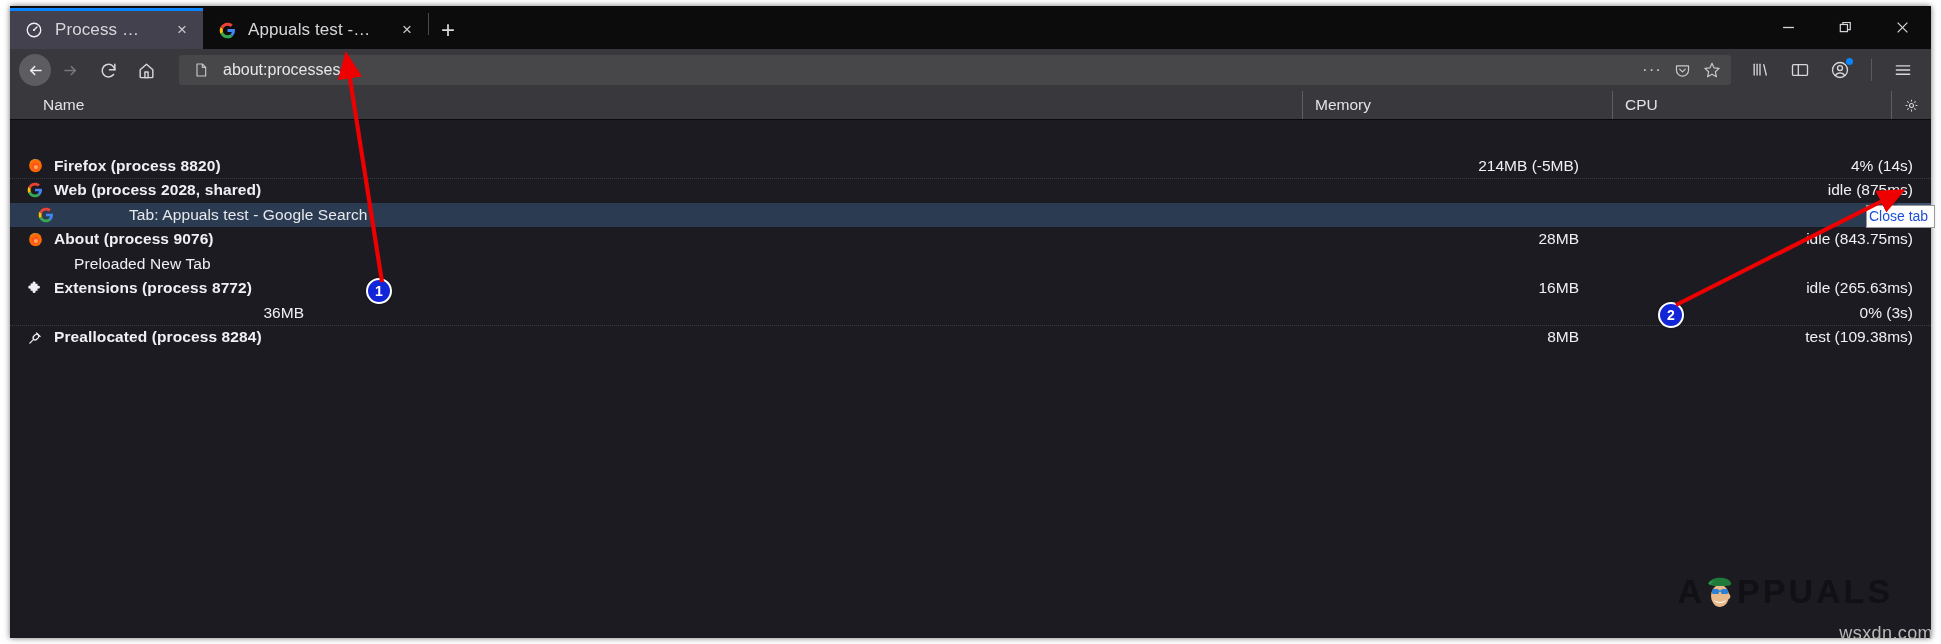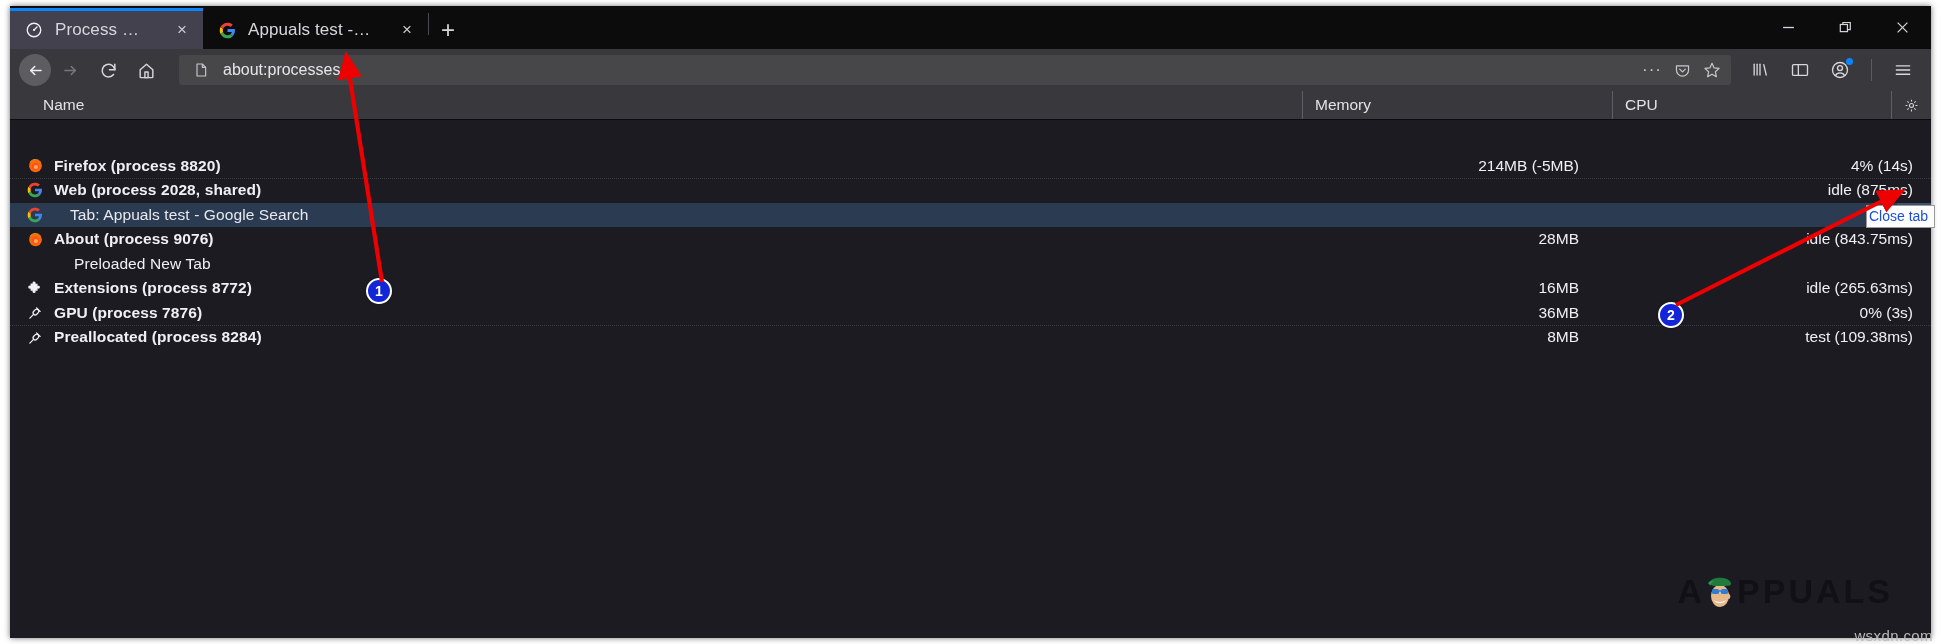--- a/index.html
+++ b/index.html
@@ -179,21 +179,21 @@
     white-space: nowrap;
     overflow: hidden;
   }
   .row-icon {
     width: 18px; height: 18px;
     margin-right: 10px;
     flex: 0 0 auto;
     display: flex; align-items: center; justify-content: center;
   }
   .name-text { font-weight: bold; letter-spacing: .1px; }
-  .prow.child .cell-name { padding-left: 8px; }
+  .prow.child .cell-name { padding-left: 19px; gap: 48px; }
   .prow.child .name-text { font-weight: normal; color: #e8e8ee; }
   .prow.child .row-icon { margin-left: 24px; }
   .cell-mem {
     width: 310px;
     padding-right: 16px;
     text-align: right;
   }
   .cell-cpu {
     flex: 1 1 auto;
     padding-right: 18px;
@@ -232,21 +232,21 @@
   }
   .wm-text {
     font-size: 34px;
     font-weight: bold;
     letter-spacing: 3px;
     color: #101015;
   }
   .wsxdn {
     position: absolute;
     right: 8px; bottom: 0px;
-    font-size: 15px;
+    font-size: 18px;
     color: #b9b9b9;
     letter-spacing: .4px;
     z-index: 6;
   }
 
   
   .anno-layer {
     position: absolute; left: 0; top: 0;
     width: 1941px; height: 644px;
     pointer-events: none;
@@ -503,30 +503,20 @@
               <path d="M10 2a2.2 2.2 0 0 1 2.2 2.2c0 .5-.2.9-.4 1.2h3.1v3.1c.3-.2.7-.4 1.2-.4A2.2 2.2 0 0 1 18.3 10a2.2 2.2 0 0 1-2.2 2.2c-.5 0-.9-.2-1.2-.4V15h-3.1c.2.3.4.7.4 1.2A2.2 2.2 0 0 1 10 18.4a2.2 2.2 0 0 1-2.2-2.2c0-.5.2-.9.4-1.2H5.1v-3.1c-.3.2-.7.4-1.2.4A2.2 2.2 0 0 1 1.7 10 2.2 2.2 0 0 1 3.9 7.8c.5 0 .9.2 1.2.4V5.1h3.1c-.2-.3-.4-.7-.4-1.2A2.2 2.2 0 0 1 10 2z"></path>
             </svg>
           </span>
           <span class="name-text">Extensions (process 8772)</span>
         </div>
         <div class="cell-mem">16MB</div>
         <div class="cell-cpu">idle (265.63ms)</div>
       </div>
 
       <div class="prow">
-        <div class="cell-name">
-          <span class="row-icon">
-            <svg width="17" height="17" viewBox="0 0 24 24" fill="none" stroke="#f0f0f4" stroke-width="1.8" stroke-linecap="round">
-              <path d="M4 20l5-5"></path>
-              <path d="M9.5 14.5a3 3 0 0 1 0-4.2l2.3-2.3a3 3 0 0 1 4.2 4.2l-2.3 2.3a3 3 0 0 1-4.2 0z"></path>
-              <path d="M13.5 5.5l5 5"></path>
-            </svg>
-          </span>
-          <span class="name-text">GPU (process 7876)</span>
-        </div>
         <div class="cell-mem">36MB</div>
         <div class="cell-cpu">0% (3s)</div>
       </div>
 
       <div class="prow nodot">
         <div class="cell-name">
           <span class="row-icon">
             <svg width="17" height="17" viewBox="0 0 24 24" fill="none" stroke="#f0f0f4" stroke-width="1.8" stroke-linecap="round">
               <path d="M4 20l5-5"></path>
               <path d="M9.5 14.5a3 3 0 0 1 0-4.2l2.3-2.3a3 3 0 0 1 4.2 4.2l-2.3 2.3a3 3 0 0 1-4.2 0z"></path>

